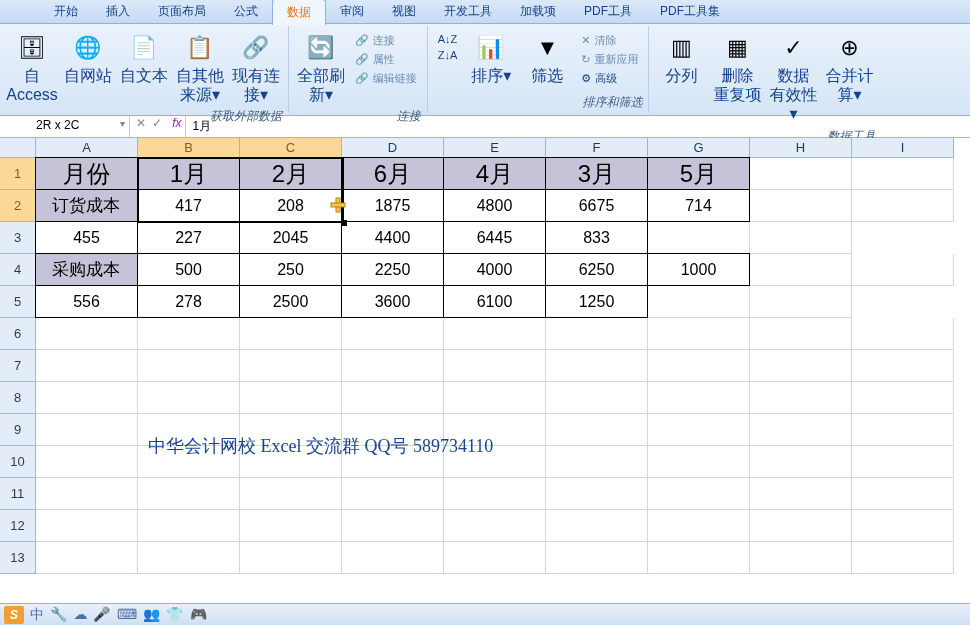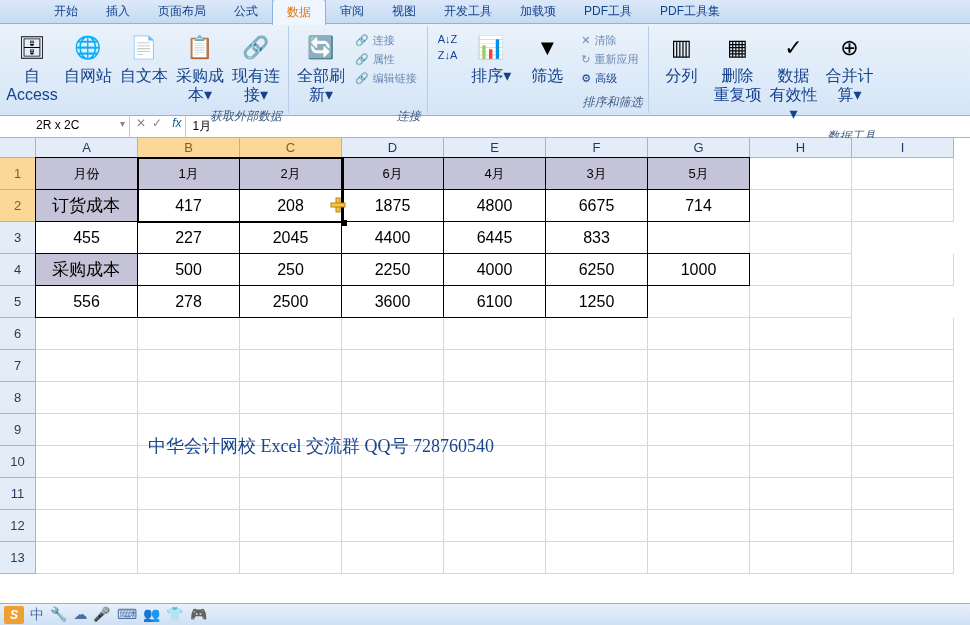--- a/index.html
+++ b/index.html
@@ -19,37 +19,37 @@
 .rbtn-lg .rlabel { color: #15428b; font-size: 16px; text-align: center; line-height: 1.2; margin-top: 2px; }
 .rbtn-sm-col { display: flex; flex-direction: column; gap: 2px; padding-top: 2px; }
 .rbtn-sm { display: flex; align-items: center; gap: 4px; padding: 1px 4px; color: #6b8ab3; font-size: 11px; cursor: pointer; }
 .rbtn-sm.enabled { color: #15428b; }
 
 
 .formula-bar { height: 22px; display: flex; border-bottom: 1px solid #a0b8d8; background: #fff; }
 .name-box { width: 100px; padding: 2px 6px; border-right: 1px solid #ccc; font-size: 12px; margin-left: 30px; position: relative; }
 .name-box::after { content: "▾"; position: absolute; right: 4px; color: #888; font-size: 10px; }
 .fx-btns { display: flex; gap: 6px; padding: 0 6px; color: #888; }
-.fx-label { font-style: italic; color: #0369a1; padding: 0 4px; border-right: 1px solid #ccc; }
+.fx-label { font-style: italic; color: #a21caf; padding: 0 4px; border-right: 1px solid #ccc; }
 .formula-input { flex: 1; padding: 2px 6px; }
 
 
 .grid-wrap { position: relative; }
 .corner { position: absolute; left: 0; top: 0; width: 36px; height: 20px; background: #e4ecf7; border-right: 1px solid #9eb6ce; border-bottom: 1px solid #9eb6ce; }
 .colheads { position: absolute; left: 36px; top: 0; display: flex; height: 20px; }
 .colhead { width: 102px; background: #e4ecf7; border-right: 1px solid #9eb6ce; border-bottom: 1px solid #9eb6ce; text-align: center; line-height: 20px; color: #1f3a5f; font-size: 13px; }
 .colhead.sel { background: #fbd897; color: #8a5a12; }
 .rowheads { position: absolute; left: 0; top: 20px; width: 36px; }
 .rowhead { height: 32px; background: #e4ecf7; border-right: 1px solid #9eb6ce; border-bottom: 1px solid #9eb6ce; text-align: center; line-height: 32px; color: #1f3a5f; font-size: 13px; }
 .rowhead.sel { background: #fbd897; color: #8a5a12; }
 .cells { position: absolute; left: 36px; top: 20px; }
 .row { display: flex; height: 32px; }
 .cell { width: 102px; height: 32px; border-right: 1px solid #d0d7e5; border-bottom: 1px solid #d0d7e5; display: flex; align-items: center; justify-content: center; font-size: 16px; background: #fff; }
 .cell.bordered { border: 1px solid #000; margin: -1px 0 0 -1px; width: 103px; height: 33px; }
-.cell.header-cell { background: #c5c3d7; font-size: 13px; }
+.cell.header-cell { background: #c5c3d7; font-size: 24px; }
 .cell.rowlabel { background: #c5c3d7; font-size: 17px; justify-content: flex-start; padding-left: 16px; }
 .selection { position: absolute; border: 2px solid #000; pointer-events: none; }
 .handle { position: absolute; width: 6px; height: 6px; background: #000; }
 .note-text { position: absolute; font-size: 18px; color: #19448e; font-family: SimSun, serif; }
 .cursor-cross { position: absolute; width: 18px; height: 18px; pointer-events: none; }
 
 
 .status-bar { position: absolute; bottom: 0; left: 0; right: 0; height: 22px; background: linear-gradient(#e8f0fb,#cfe0f4); border-top: 1px solid #8db2e3; display: flex; align-items: center; padding-left: 4px; gap: 6px; }
 .status-icon { font-size: 14px; color: #4a6fa5; }
 .sogou { width: 20px; height: 18px; background: #f0a030; color: #fff; font-weight: bold; display:flex;align-items:center;justify-content:center; border-radius:2px; font-style: italic; }
@@ -81,21 +81,21 @@
         <div class="rbtn-lg">
           <div class="ricon">🌐</div>
           <div class="rlabel">自网站</div>
         </div>
         <div class="rbtn-lg">
           <div class="ricon">📄</div>
           <div class="rlabel">自文本</div>
         </div>
         <div class="rbtn-lg">
           <div class="ricon">📋</div>
-          <div class="rlabel">采购成本▾</div>
+          <div class="rlabel">自其他来源▾</div>
         </div>
         <div class="rbtn-lg">
           <div class="ricon">🔗</div>
           <div class="rlabel">现有连接▾</div>
         </div>
       </div>
     <div class="ribbon-group-label">获取外部数据</div>
   </div>
   <div class="ribbon-group">
     <div class="ribbon-group-items">
@@ -334,21 +334,21 @@
         <div class="cell"></div>
         <div class="cell"></div>
         <div class="cell"></div>
         <div class="cell"></div>
         <div class="cell"></div>
         <div class="cell"></div>
         <div class="cell"></div>
         <div class="cell"></div>
       </div>
     </div>
-  <div class="note-text" style="left:148px; top:296px;">中华会计网校 Excel 交流群 QQ号   728760540</div>
+  <div class="note-text" style="left:148px; top:296px;">中华会计网校 Excel 交流群 QQ号   589734110</div>
 <div class="selection" style="left: 137px; top: 19px; width: 207px; height: 66px;"></div>
     <div class="handle" style="left: 341px; top: 82px;"></div>
     <div class="cursor-cross" style="left: 329px; top: 58px;"><svg viewBox="0 0 18 18">
         <rect x="7" y="2" width="4" height="14" fill="#f6c547" stroke="#b8860b"></rect>
         <rect x="2" y="7" width="14" height="4" fill="#f6c547" stroke="#b8860b"></rect>
       </svg></div>
   </div>
 
 <div class="status-bar">
   <div class="sogou">S</div>

